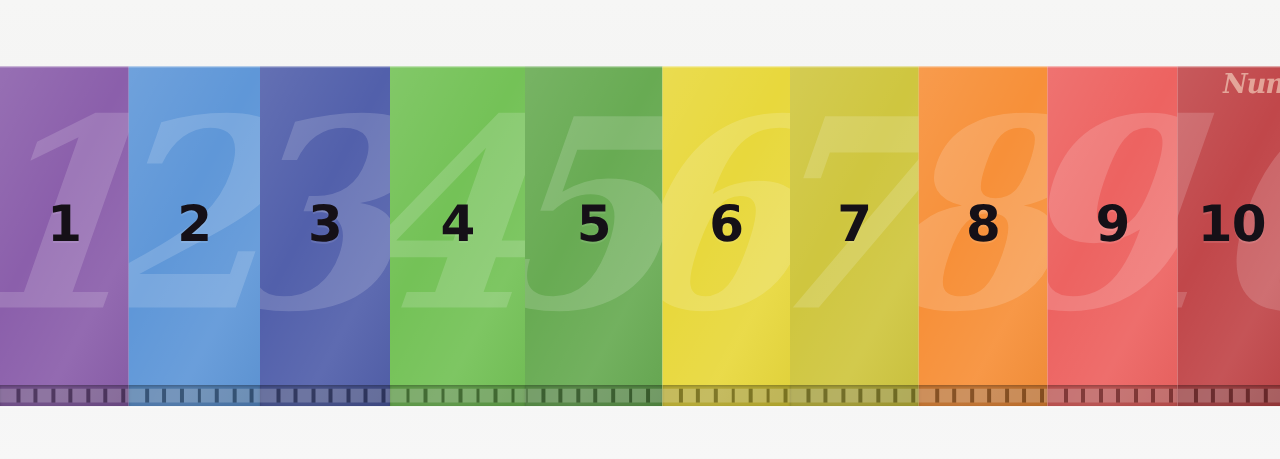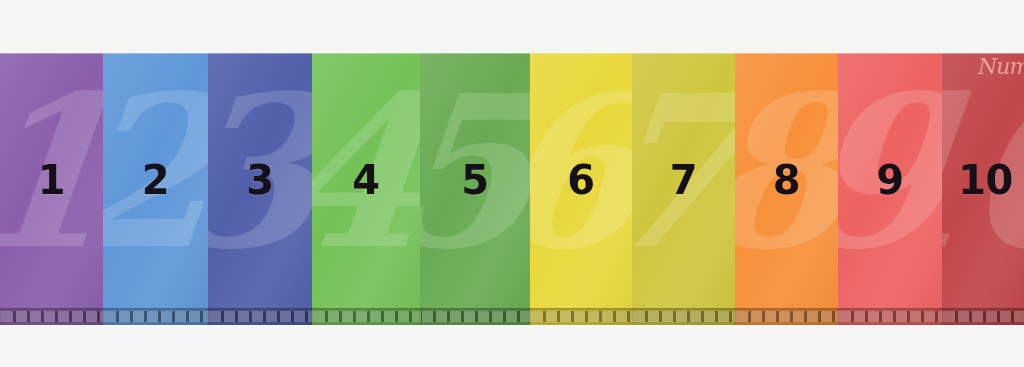--- a/index.html
+++ b/index.html
@@ -104,21 +104,21 @@
   }
 
   
   #watermark{
     position:absolute;
     right:0;
     top:56px;
     z-index:6;
     font-family:"DejaVu Serif", serif;
     font-style:italic;
-    font-weight:400;
+    font-weight:700;
     font-size:22px;
     line-height:1;
     color:rgba(255,236,214,.55);
     white-space:nowrap;
     overflow:hidden;
     width:46px;
     letter-spacing:-1px;
     user-select:none;
     pointer-events:none;
   }

